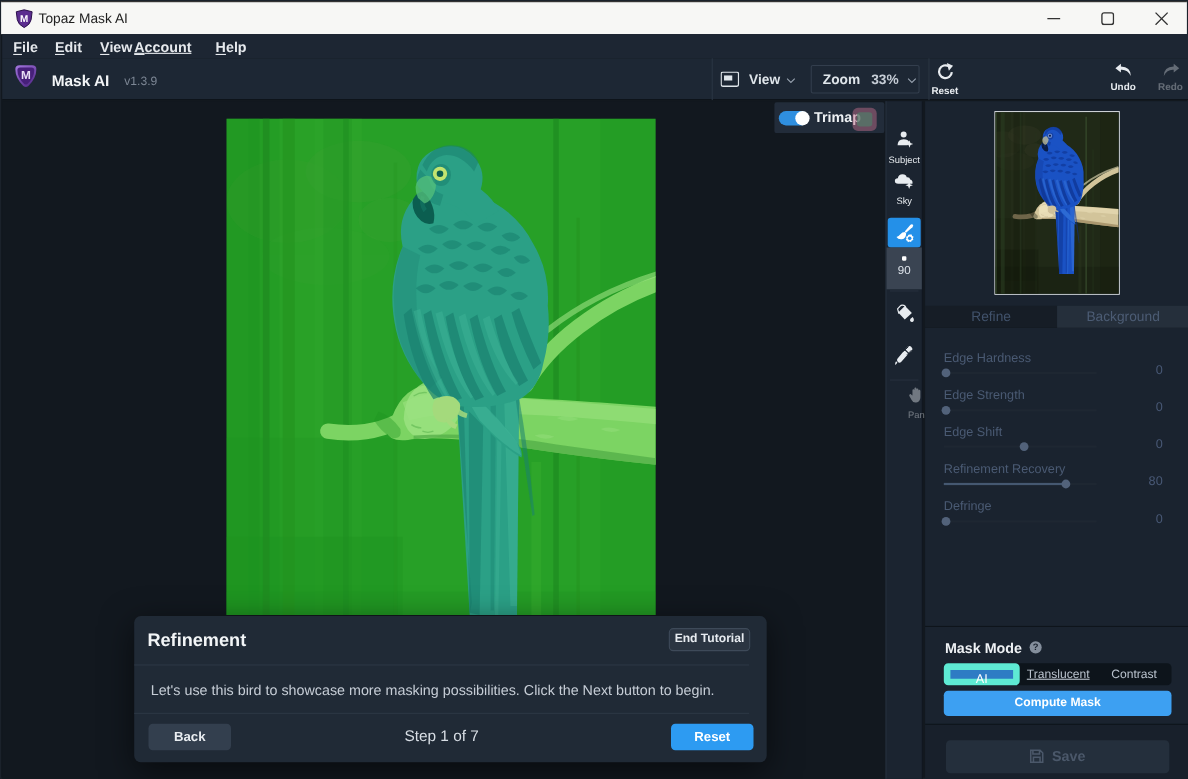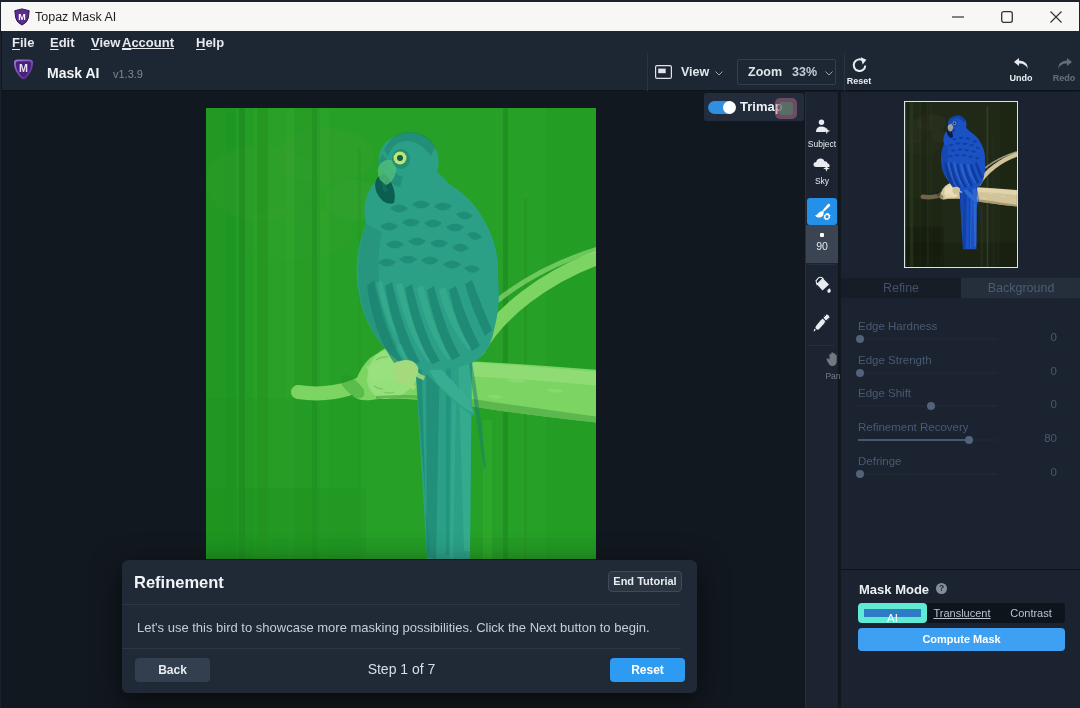--- a/index.html
+++ b/index.html
@@ -282,20 +282,25 @@
     <div class="masksec">
       <div class="mmtitle">Mask Mode</div>
       <div class="help">?</div>
       <div class="seg">
         <div class="ai">AI</div>
         <div class="t" style="left:69px;width:70px;text-decoration:underline;">Translucent</div>
         <div class="t" style="left:139px;width:68px;">Contrast</div>
       </div>
       <div class="compute">Compute Mask</div>
     </div>
+    <div class="savesec">
+      <div class="savebtn"><svg width="13" height="13" viewBox="0 0 13 13" style="vertical-align:-2px;margin-right:7px;">
+            <path d="M1 1 H9.5 L12 3.5 V12 H1 Z M3 1 V4.5 H9 V1 M3.5 12 V7.5 H9.5 V12" fill="none" stroke="#4b586a" stroke-width="1.4"></path>
+          </svg>Save</div>
+    </div>
   </div>
 
   <div class="dialog">
     <div class="dtitle">Refinement</div>
     <div class="endbtn">End Tutorial</div>
     <div class="ddiv" style="top:44px;"></div>
     <div style="position:absolute;left:15px;top:60px;font-size:13px;color:#c6cdd6;white-space:nowrap;">Let's use this bird to showcase more masking possibilities. Click the Next button to begin.</div>
     <div class="ddiv" style="top:88px;"></div>
     <div class="backbtn">Back</div>
     <div class="step">Step 1 of 7</div>

